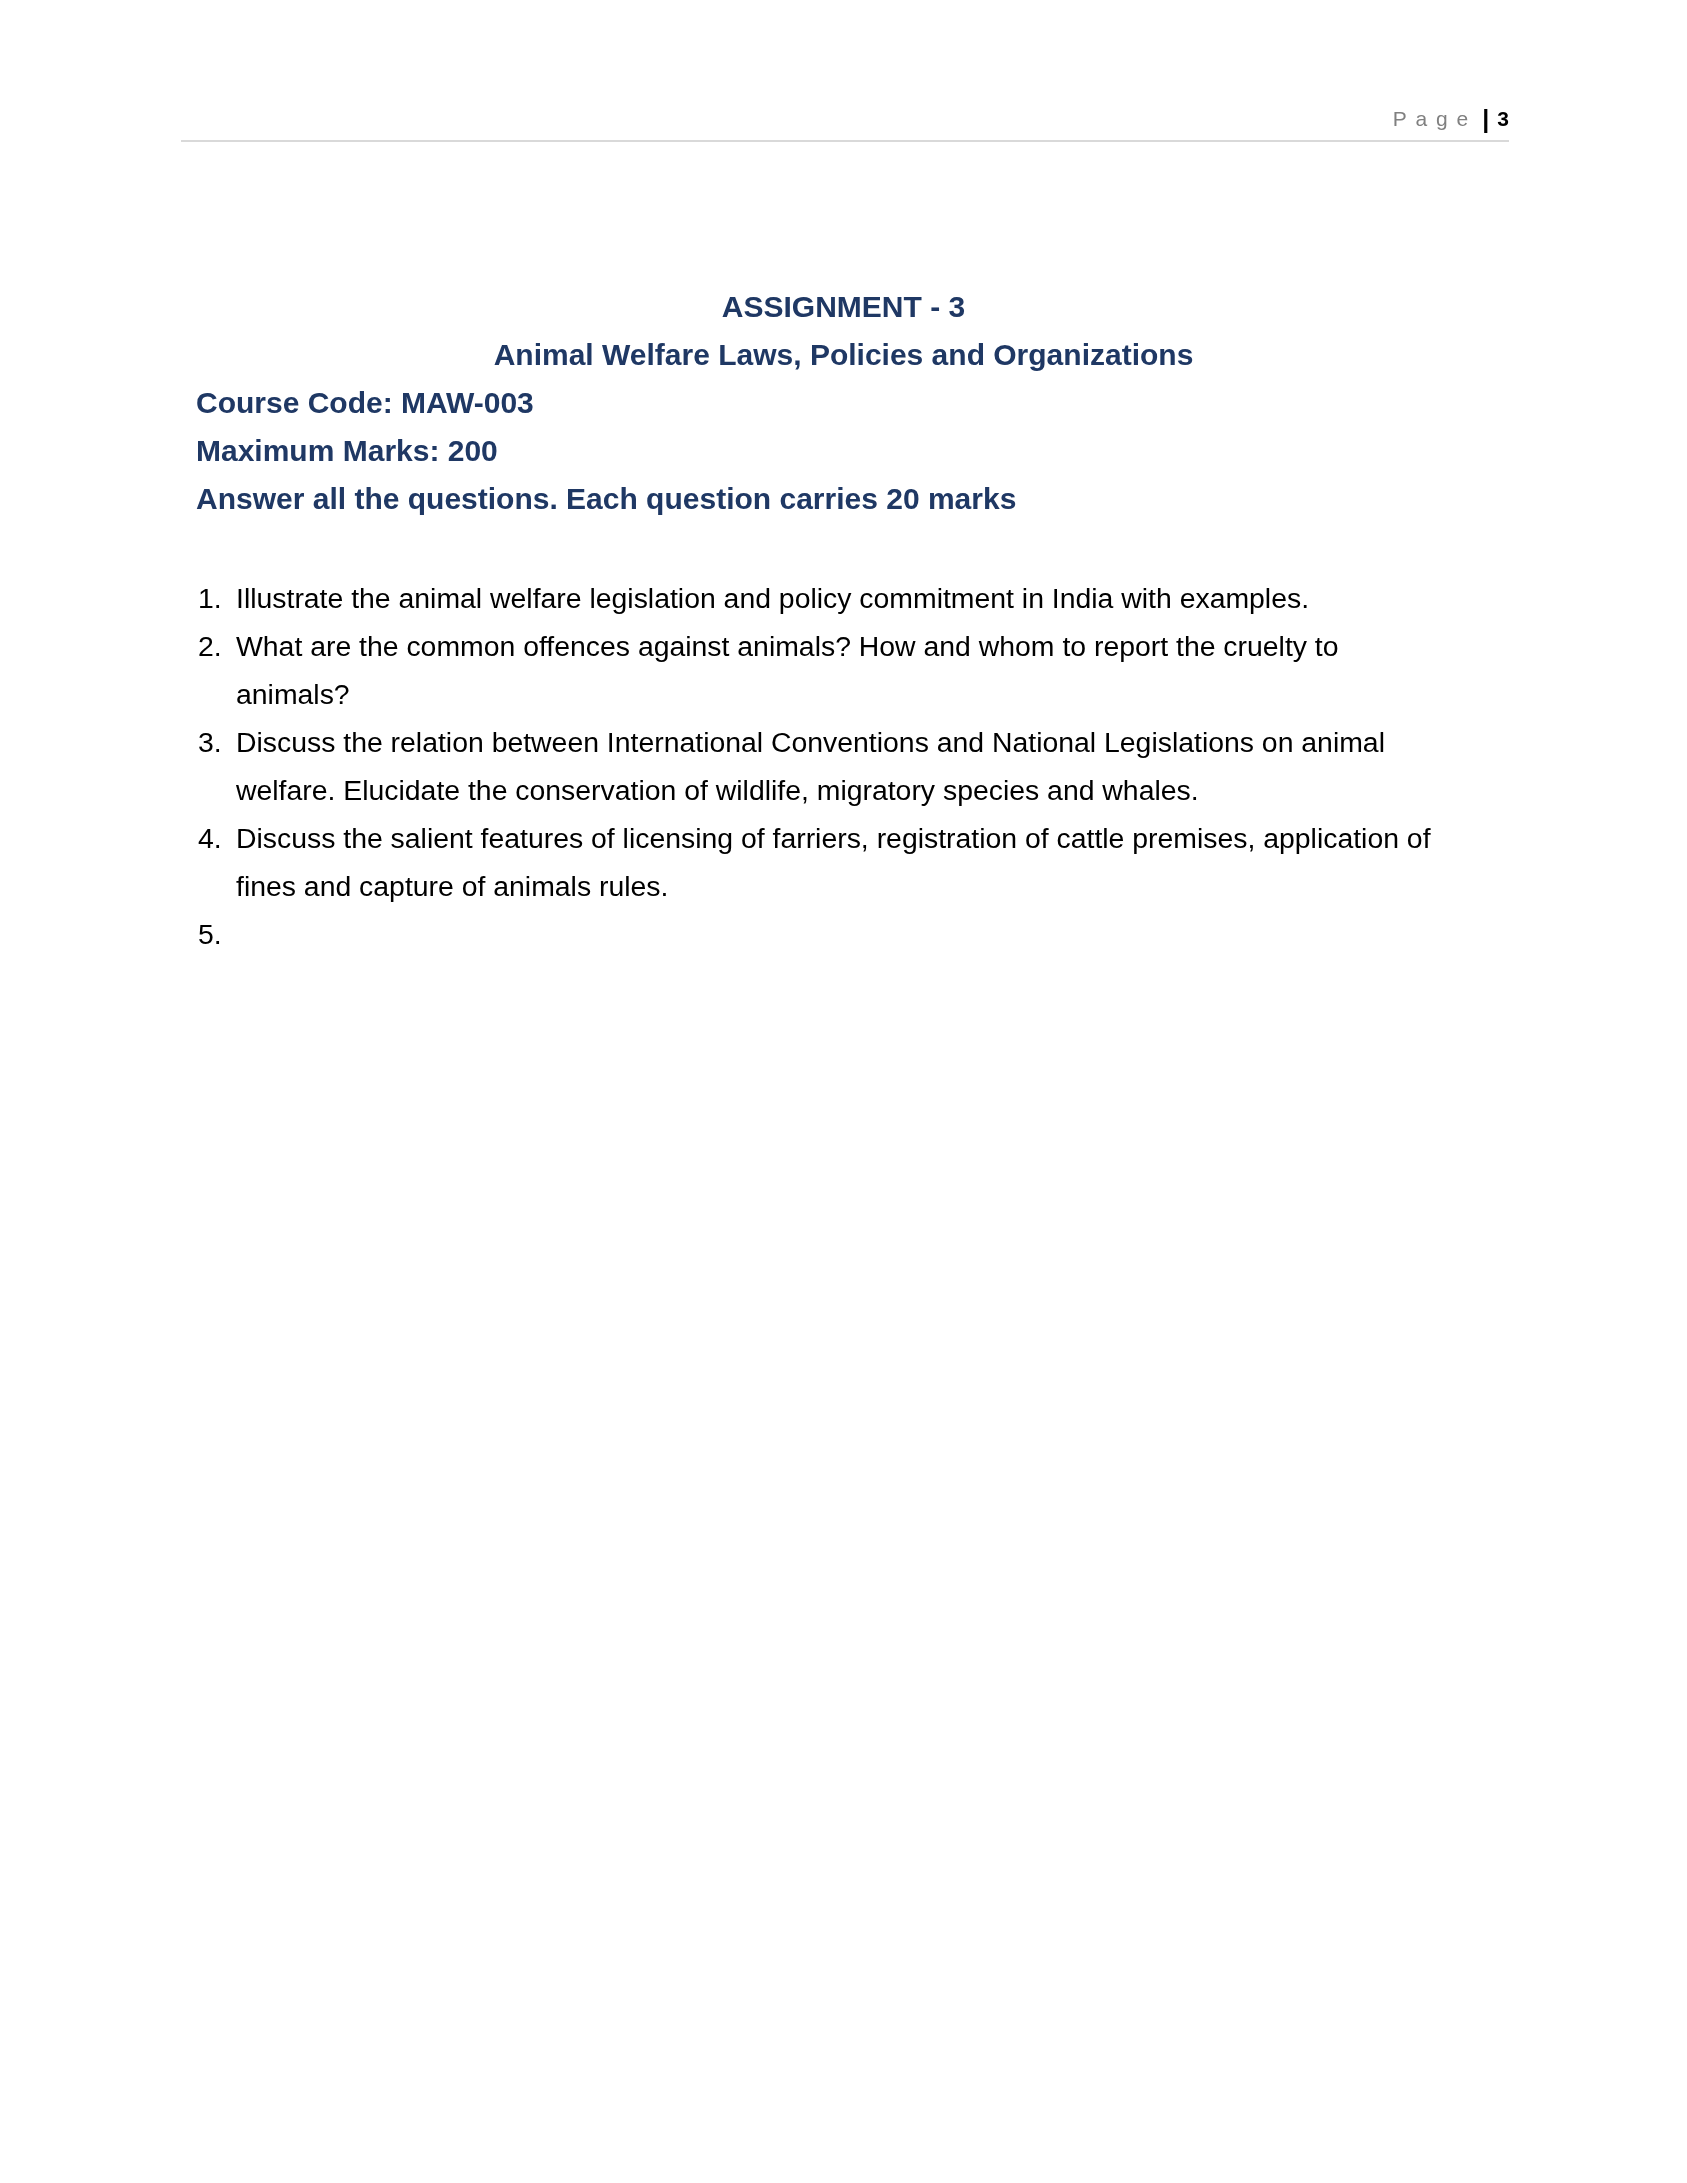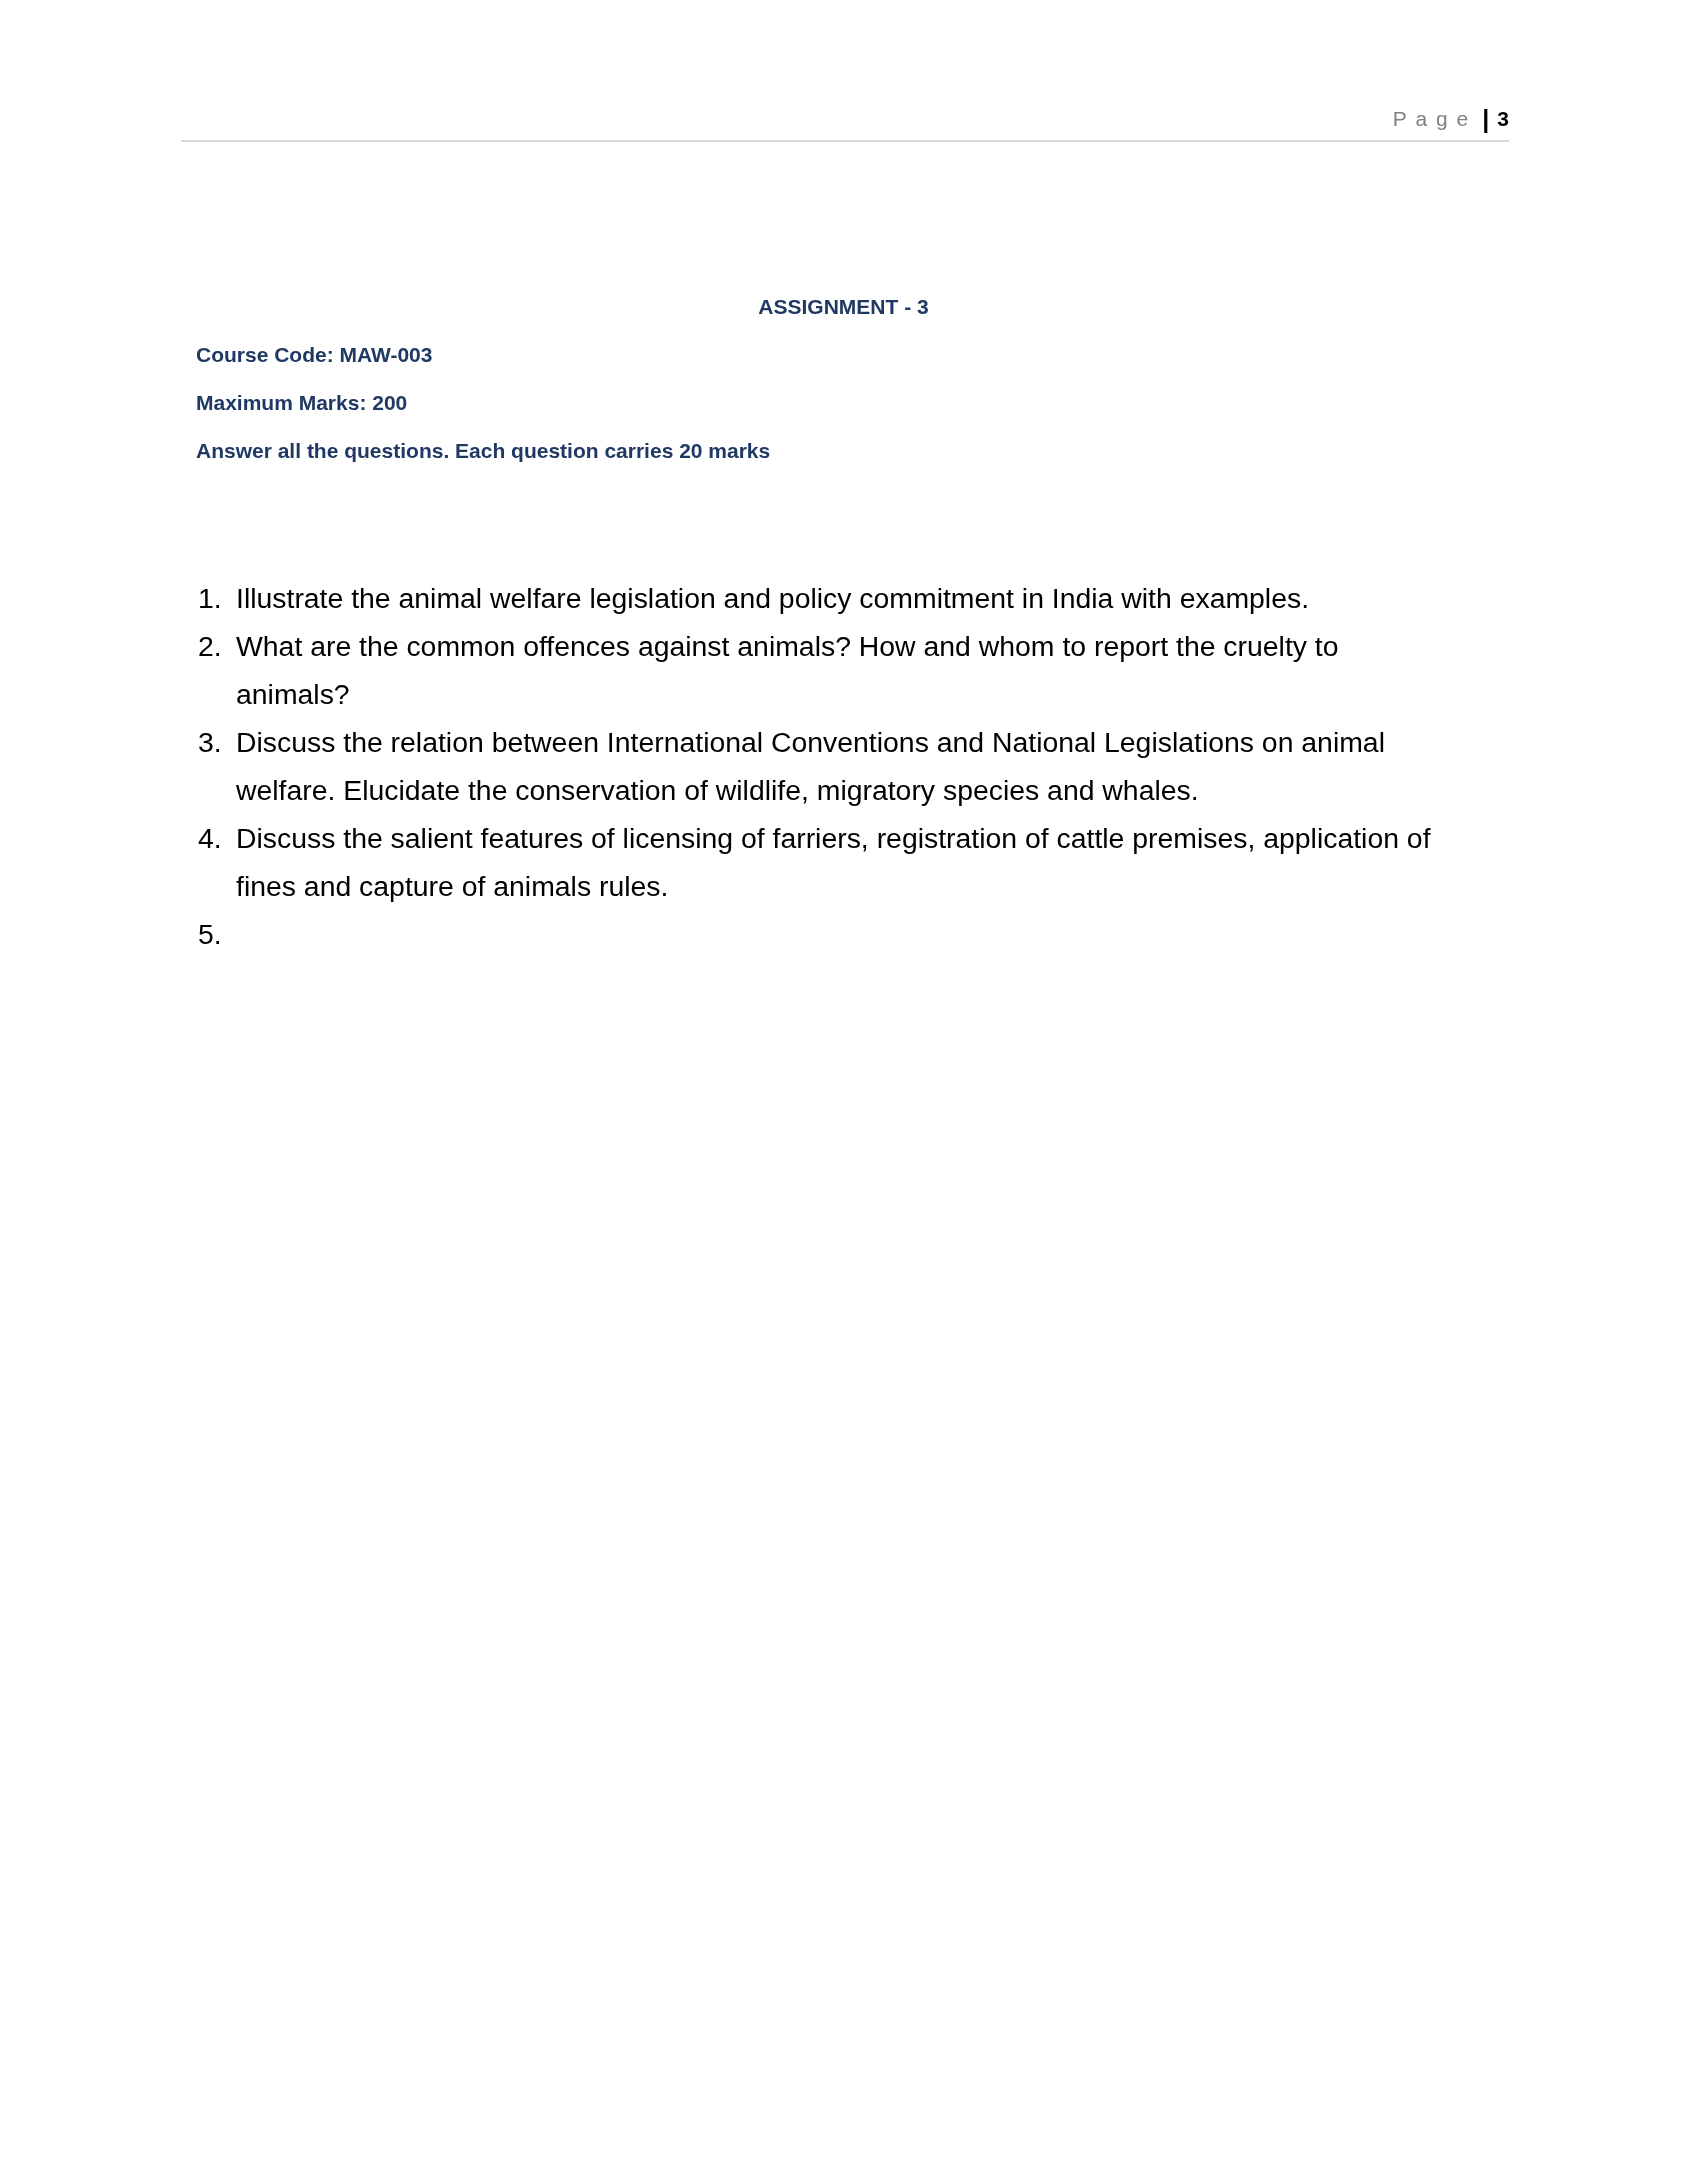--- a/index.html
+++ b/index.html
@@ -40,21 +40,21 @@
   .hdr-num { color: #000000; font-weight: 700; }
 
   
   .titles {
     position: absolute;
     top: 283px;
     left: 196px;
     width: 1295px;
     color: #1f3864;
     font-weight: bold;
-    font-size: 21px;
+    font-size: 30px;
     line-height: 48px;
   }
   .t-center { text-align: center; }
   .t-right  { text-align: left; }
   .t-left   { text-align: left; }
 
   
   .questions {
     position: absolute;
     top: 574px;
@@ -81,20 +81,21 @@
 <body>
 
 <div class="page">
 
   <header class="hdr">
     <span class="hdr-word">Page</span><span class="hdr-bar">|</span><span class="hdr-num">3</span>
   </header>
 
   <section class="titles">
     <div class="t-center">ASSIGNMENT - 3</div>
+    <div class="t-center">Animal Welfare Laws, Policies and Organizations</div>
     <div class="t-right">Course Code: MAW-003</div>
     <div class="t-right">Maximum Marks: 200</div>
     <div class="t-left">Answer all the questions. Each question carries 20 marks</div>
   </section>
 
   <ol class="questions">
       <li><span class="q-num">1.</span><span class="q-text">Illustrate the animal welfare legislation and policy commitment in India with examples.</span></li>
       <li><span class="q-num">2.</span><span class="q-text">What are the common offences against animals? How and whom to report the cruelty to animals?</span></li>
       <li><span class="q-num">3.</span><span class="q-text">Discuss the relation between International Conventions and National Legislations on animal welfare. Elucidate the conservation of wildlife, migratory species and whales.</span></li>
       <li><span class="q-num">4.</span><span class="q-text">Discuss the salient features of licensing of farriers, registration of cattle premises, application of fines and capture of animals rules.</span></li>

